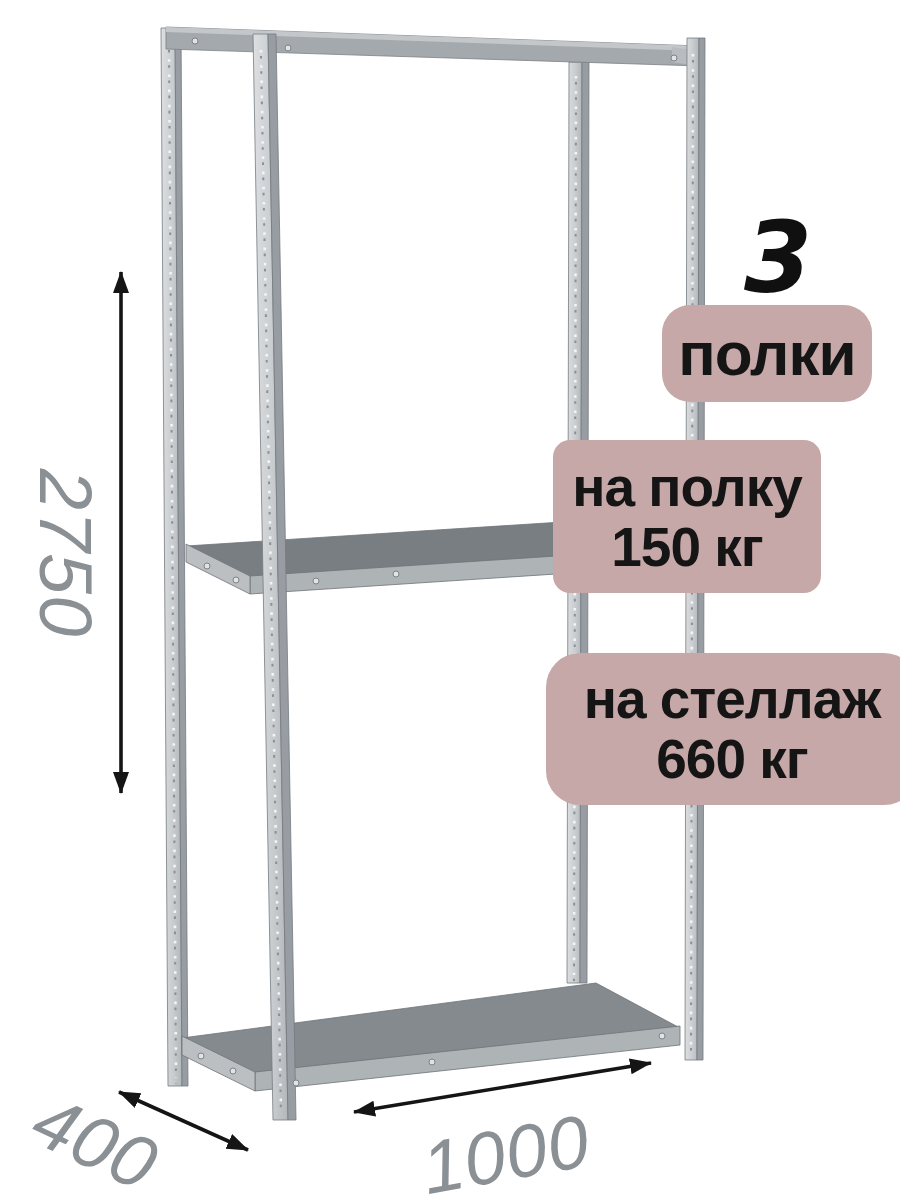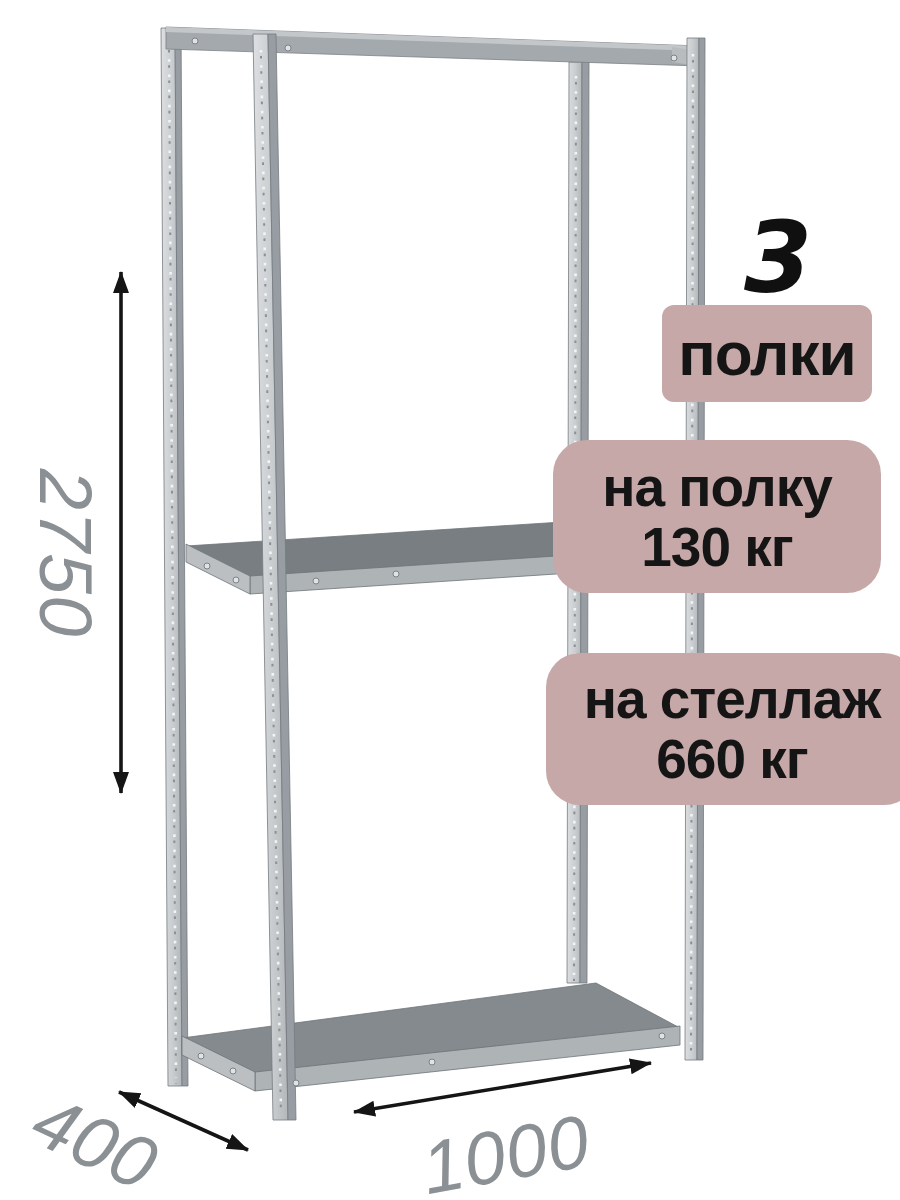--- a/index.html
+++ b/index.html
@@ -6,23 +6,23 @@
   .stage{
     position:relative;width:900px;height:1200px;background:#ffffff;
     overflow:hidden;font-family:"Liberation Sans",sans-serif;
   }
   .rack-svg{position:absolute;left:0;top:0;}
   .badge{
     position:absolute;background:#c7a8a8;color:#151515;
     display:flex;flex-direction:column;align-items:center;justify-content:center;
     text-align:center;font-weight:bold;letter-spacing:-1px;
   }
-  .badge-shelves{left:662px;top:305px;width:210px;height:97px;border-radius:12px;font-size:62px;}
+  .badge-shelves{left:662px;top:305px;width:210px;height:97px;border-radius:28px;font-size:62px;}
   .badge-two{font-size:55px;line-height:60px;border-radius:34px;}
-  .badge-per-shelf{left:553px;top:440px;width:328px;height:153px;}
+  .badge-per-shelf{left:553px;top:440px;width:268px;height:153px;border-radius:17px;}
   .badge-per-rack{left:546px;top:628px;width:372px;height:152px;margin-top:25px;}
   .shelf-count{
     position:absolute;left:722px;top:208px;width:112px;height:100px;
     text-align:center;line-height:100px;font-size:98px;font-weight:bold;font-style:italic;
     color:#101010;font-family:"DejaVu Sans","Liberation Sans",sans-serif;
   }
   .dim{
     position:absolute;color:#8b9095;font-style:italic;font-size:74px;
     text-align:center;letter-spacing:1px;
   }
@@ -118,21 +118,21 @@
   <div class="dim dim-width">1000</div>
 
   <div class="shelf-count">3</div>
 
   <div class="badge badge-shelves">
     <span>полки</span>
   </div>
 
   <div class="badge badge-two badge-per-shelf">
     <div>на полку</div>
-    <div>130 кг</div>
+    <div>150 кг</div>
   </div>
 
   <div class="badge badge-two badge-per-rack">
     <div>на стеллаж</div>
     <div>660 кг</div>
   </div>
 
 </div>
 
 </body></html>

